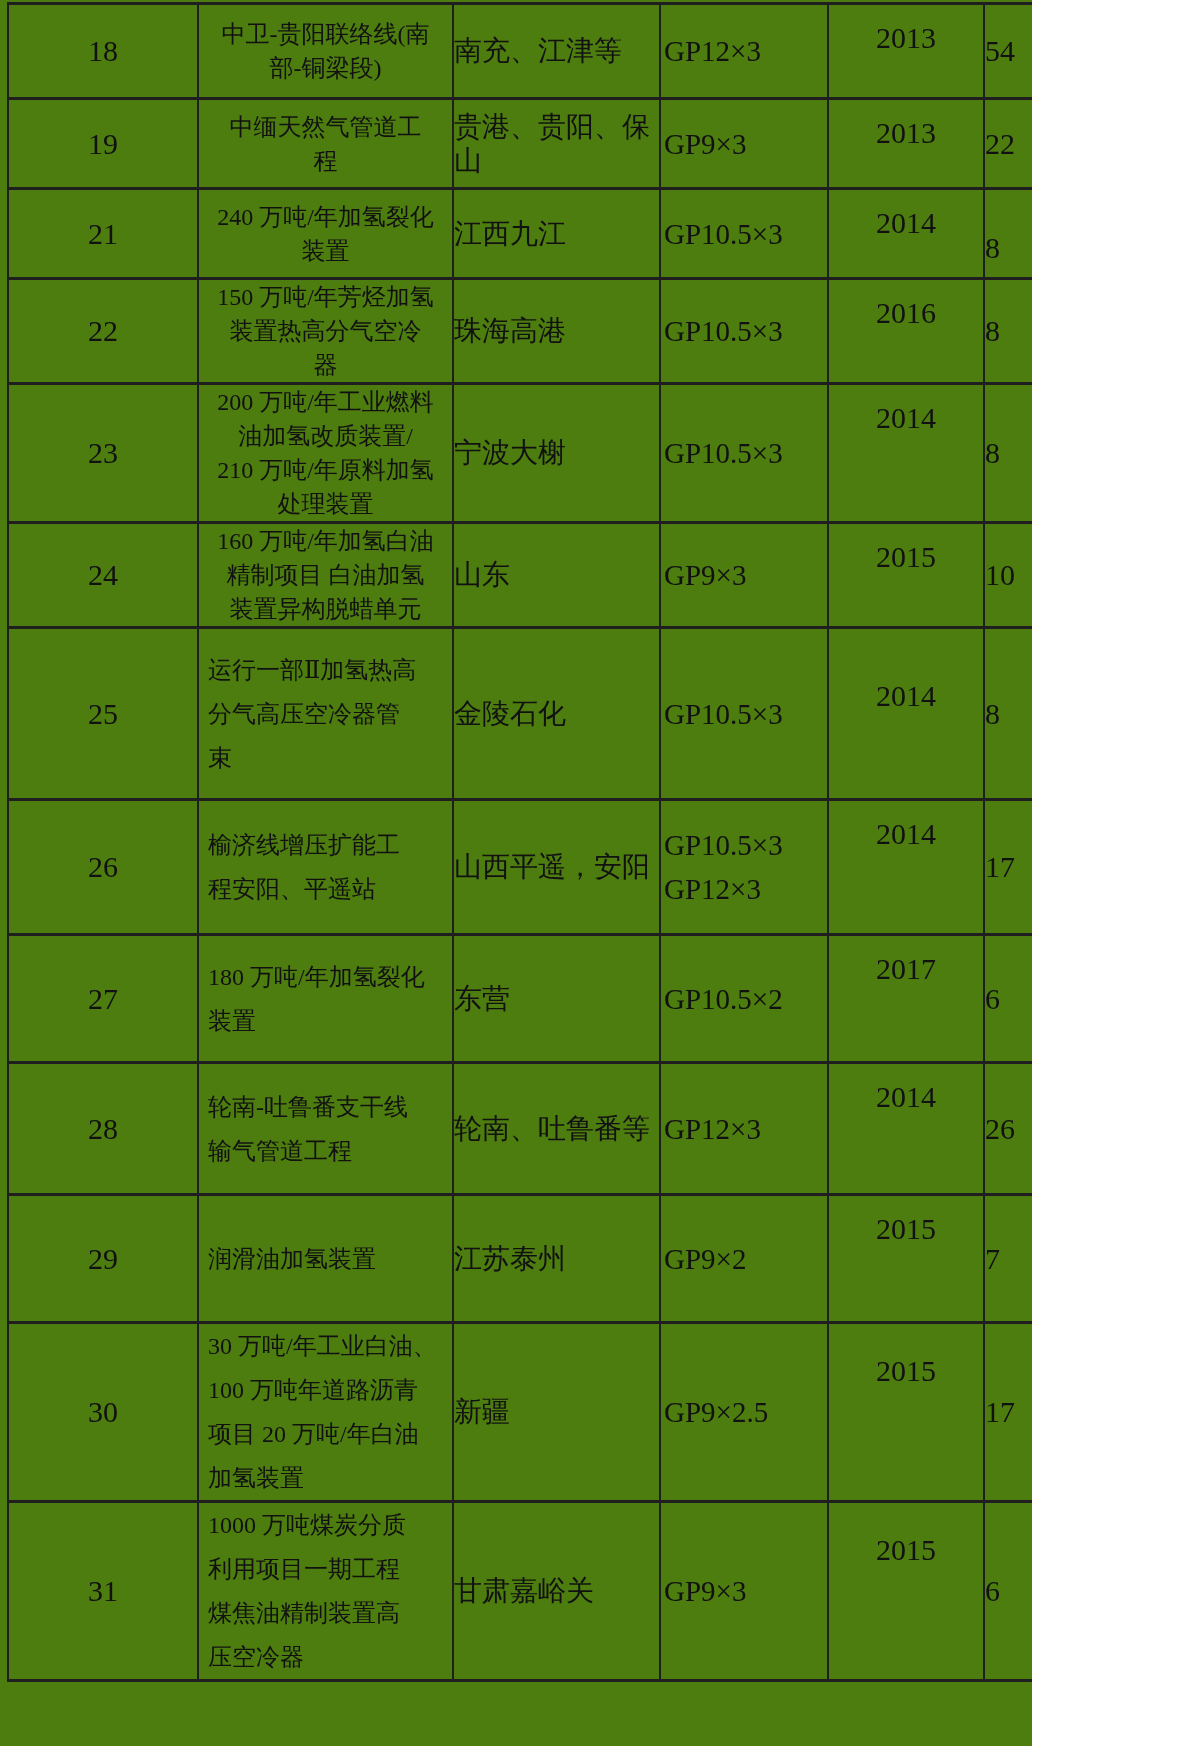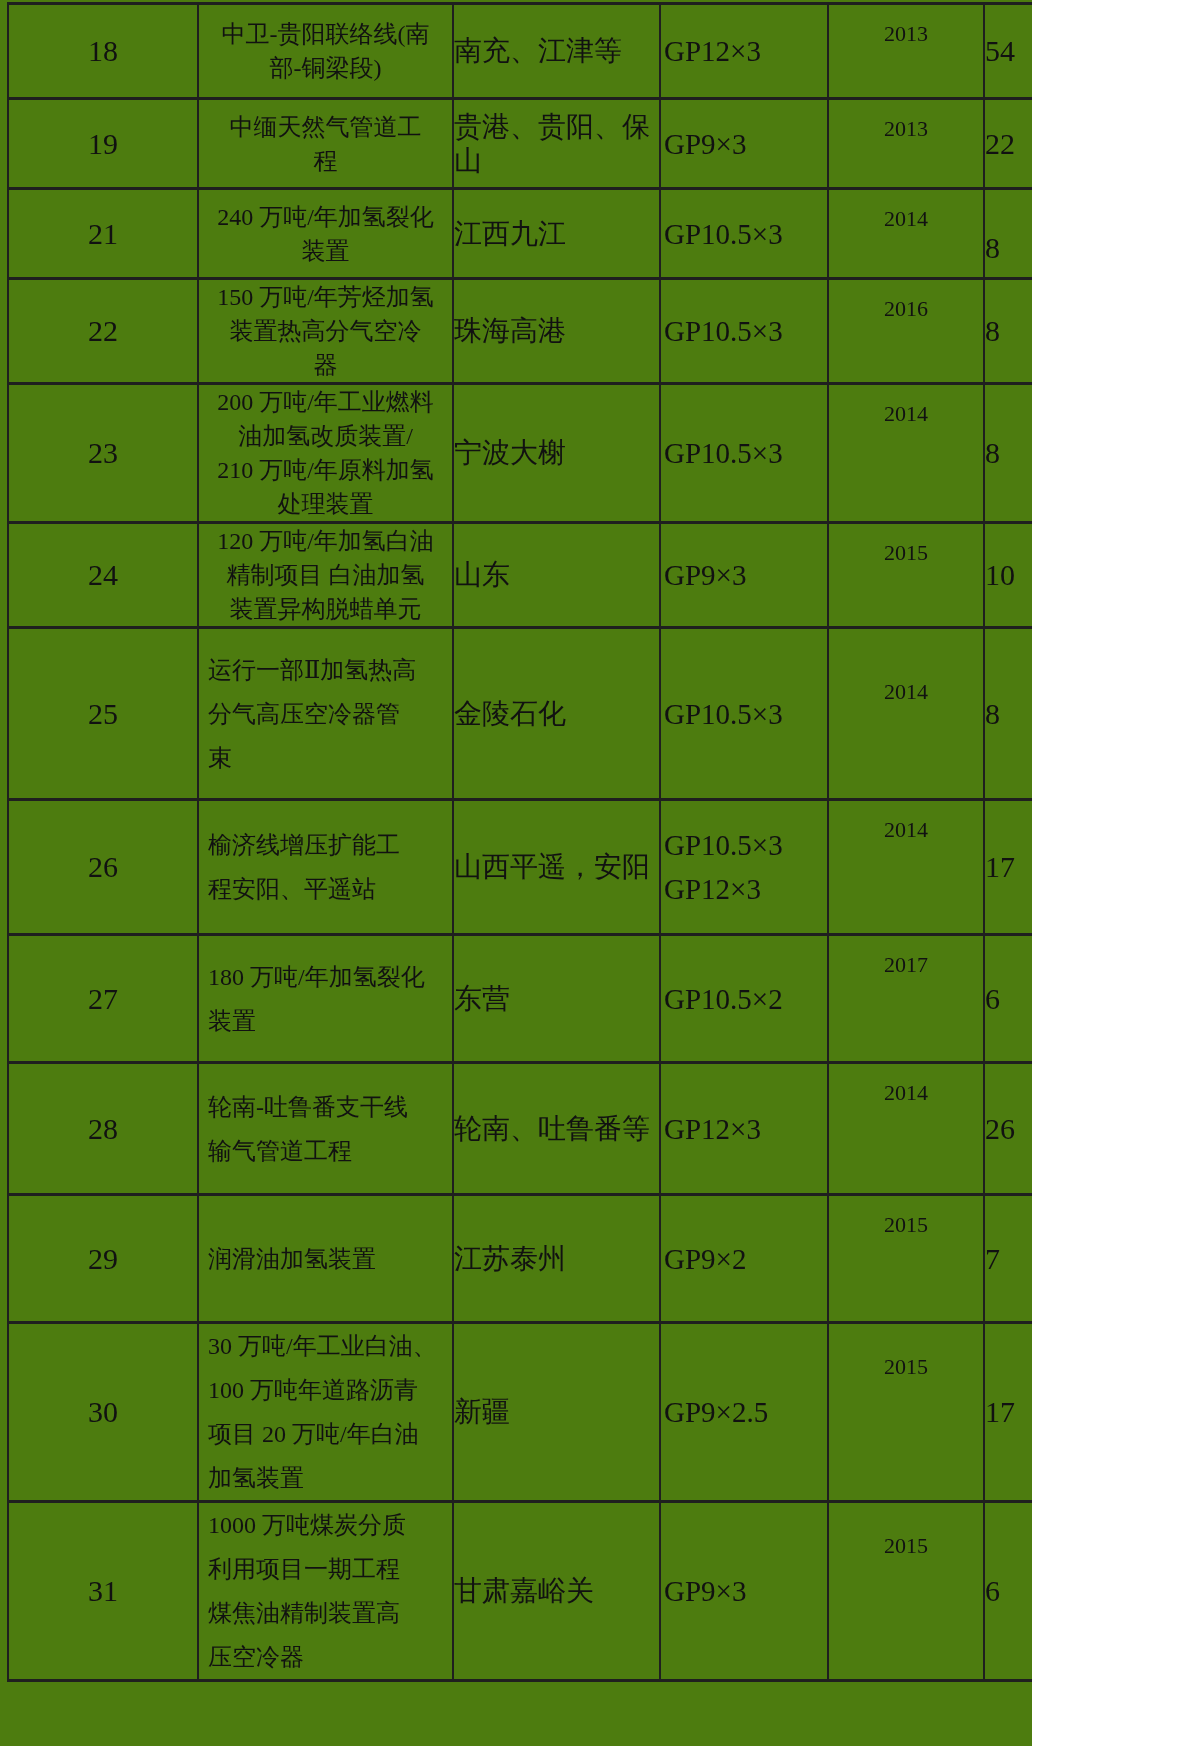--- a/index.html
+++ b/index.html
@@ -45,21 +45,21 @@
     white-space:pre;
   }
   td.gp{
     text-align:left;vertical-align:middle;
     font-size:29px;line-height:44px;
     padding-left:3px;
     white-space:pre;
   }
   td.year{
     text-align:center;vertical-align:top;
-    font-size:22px;
+    font-size:30px;
     padding-top:16px;
   }
   td.year.pt-lg{padding-top:50px;}
   td.year.pt-md{padding-top:30px;}
   td.count{
     vertical-align:middle;
     font-size:30px;
   }
   td.count.low{vertical-align:bottom;padding-bottom:12px;}
 </style>
@@ -121,21 +121,21 @@
 油加氢改质装置/
 210 万吨/年原料加氢
 处理装置</td>
         <td class="loc">宁波大榭</td>
         <td class="gp">GP10.5×3</td>
         <td class="year">2014</td>
         <td class="count">8</td>
       </tr>
       <tr style="height:100px">
         <td class="no">24</td>
-        <td class="name center tight">120 万吨/年加氢白油
+        <td class="name center tight">160 万吨/年加氢白油
 精制项目 白油加氢
 装置异构脱蜡单元</td>
         <td class="loc">山东</td>
         <td class="gp">GP9×3</td>
         <td class="year">2015</td>
         <td class="count">10</td>
       </tr>
       <tr style="height:172px">
         <td class="no">25</td>
         <td class="name left loose">运行一部Ⅱ加氢热高

